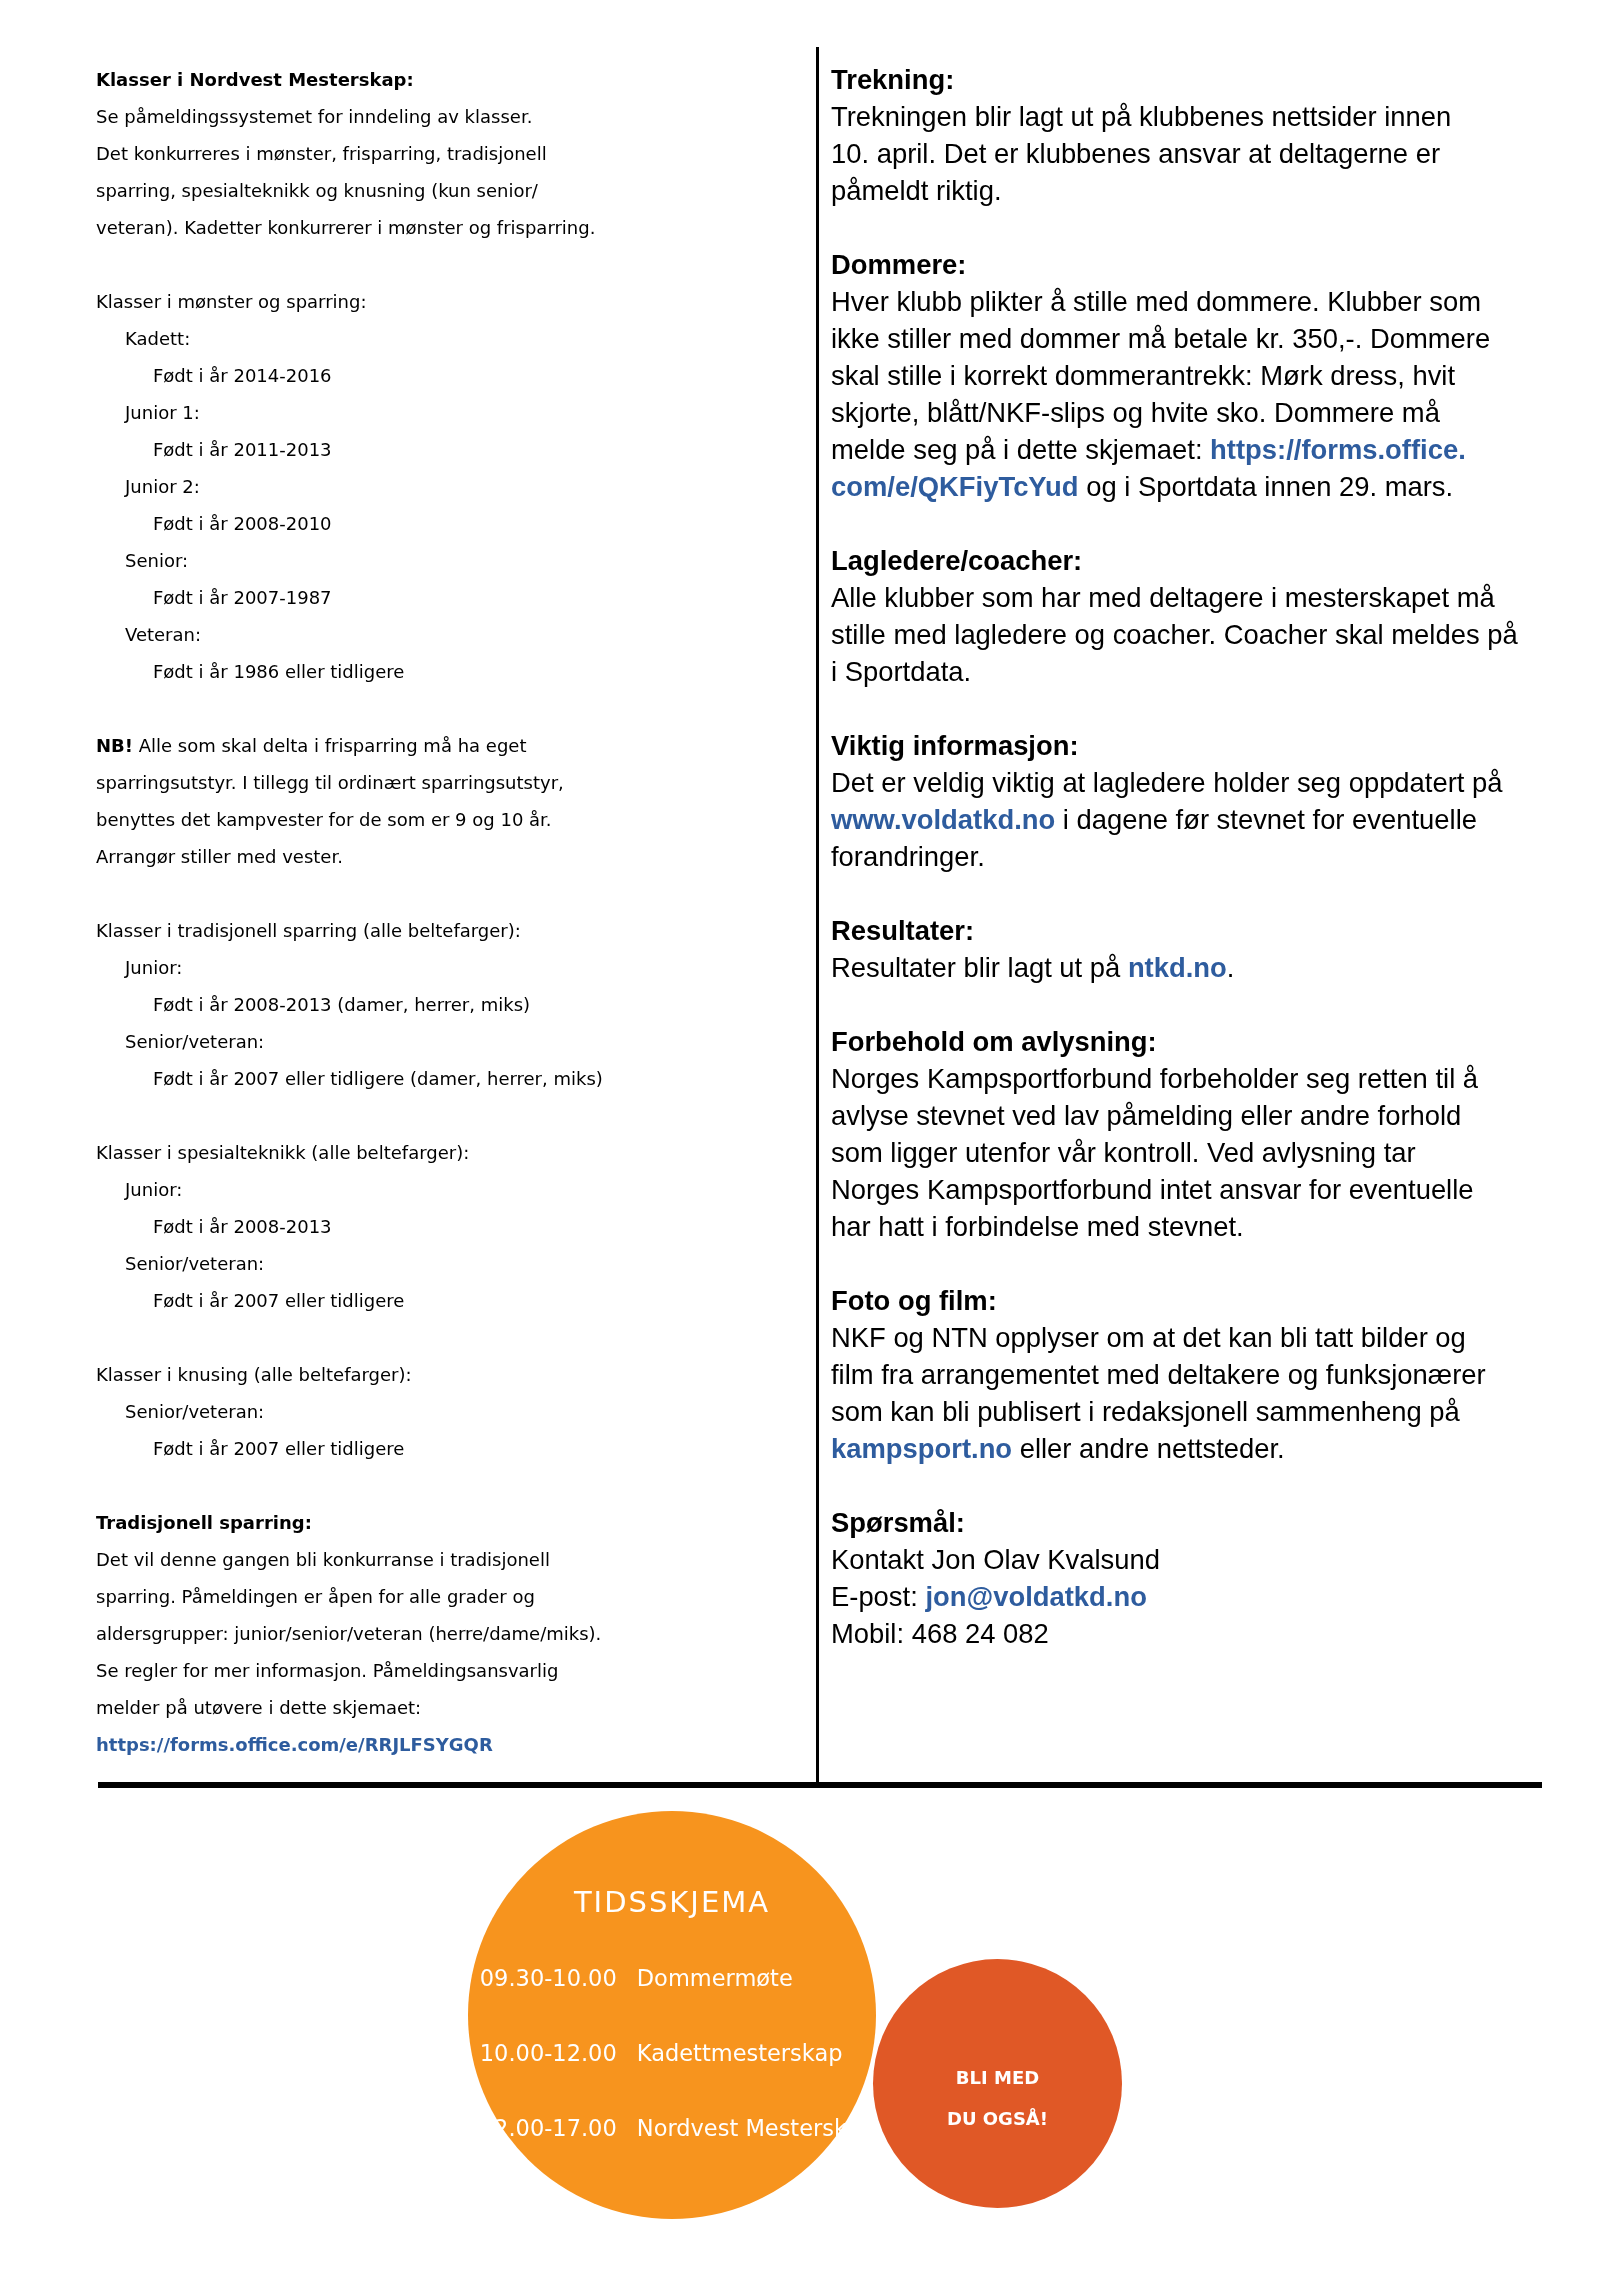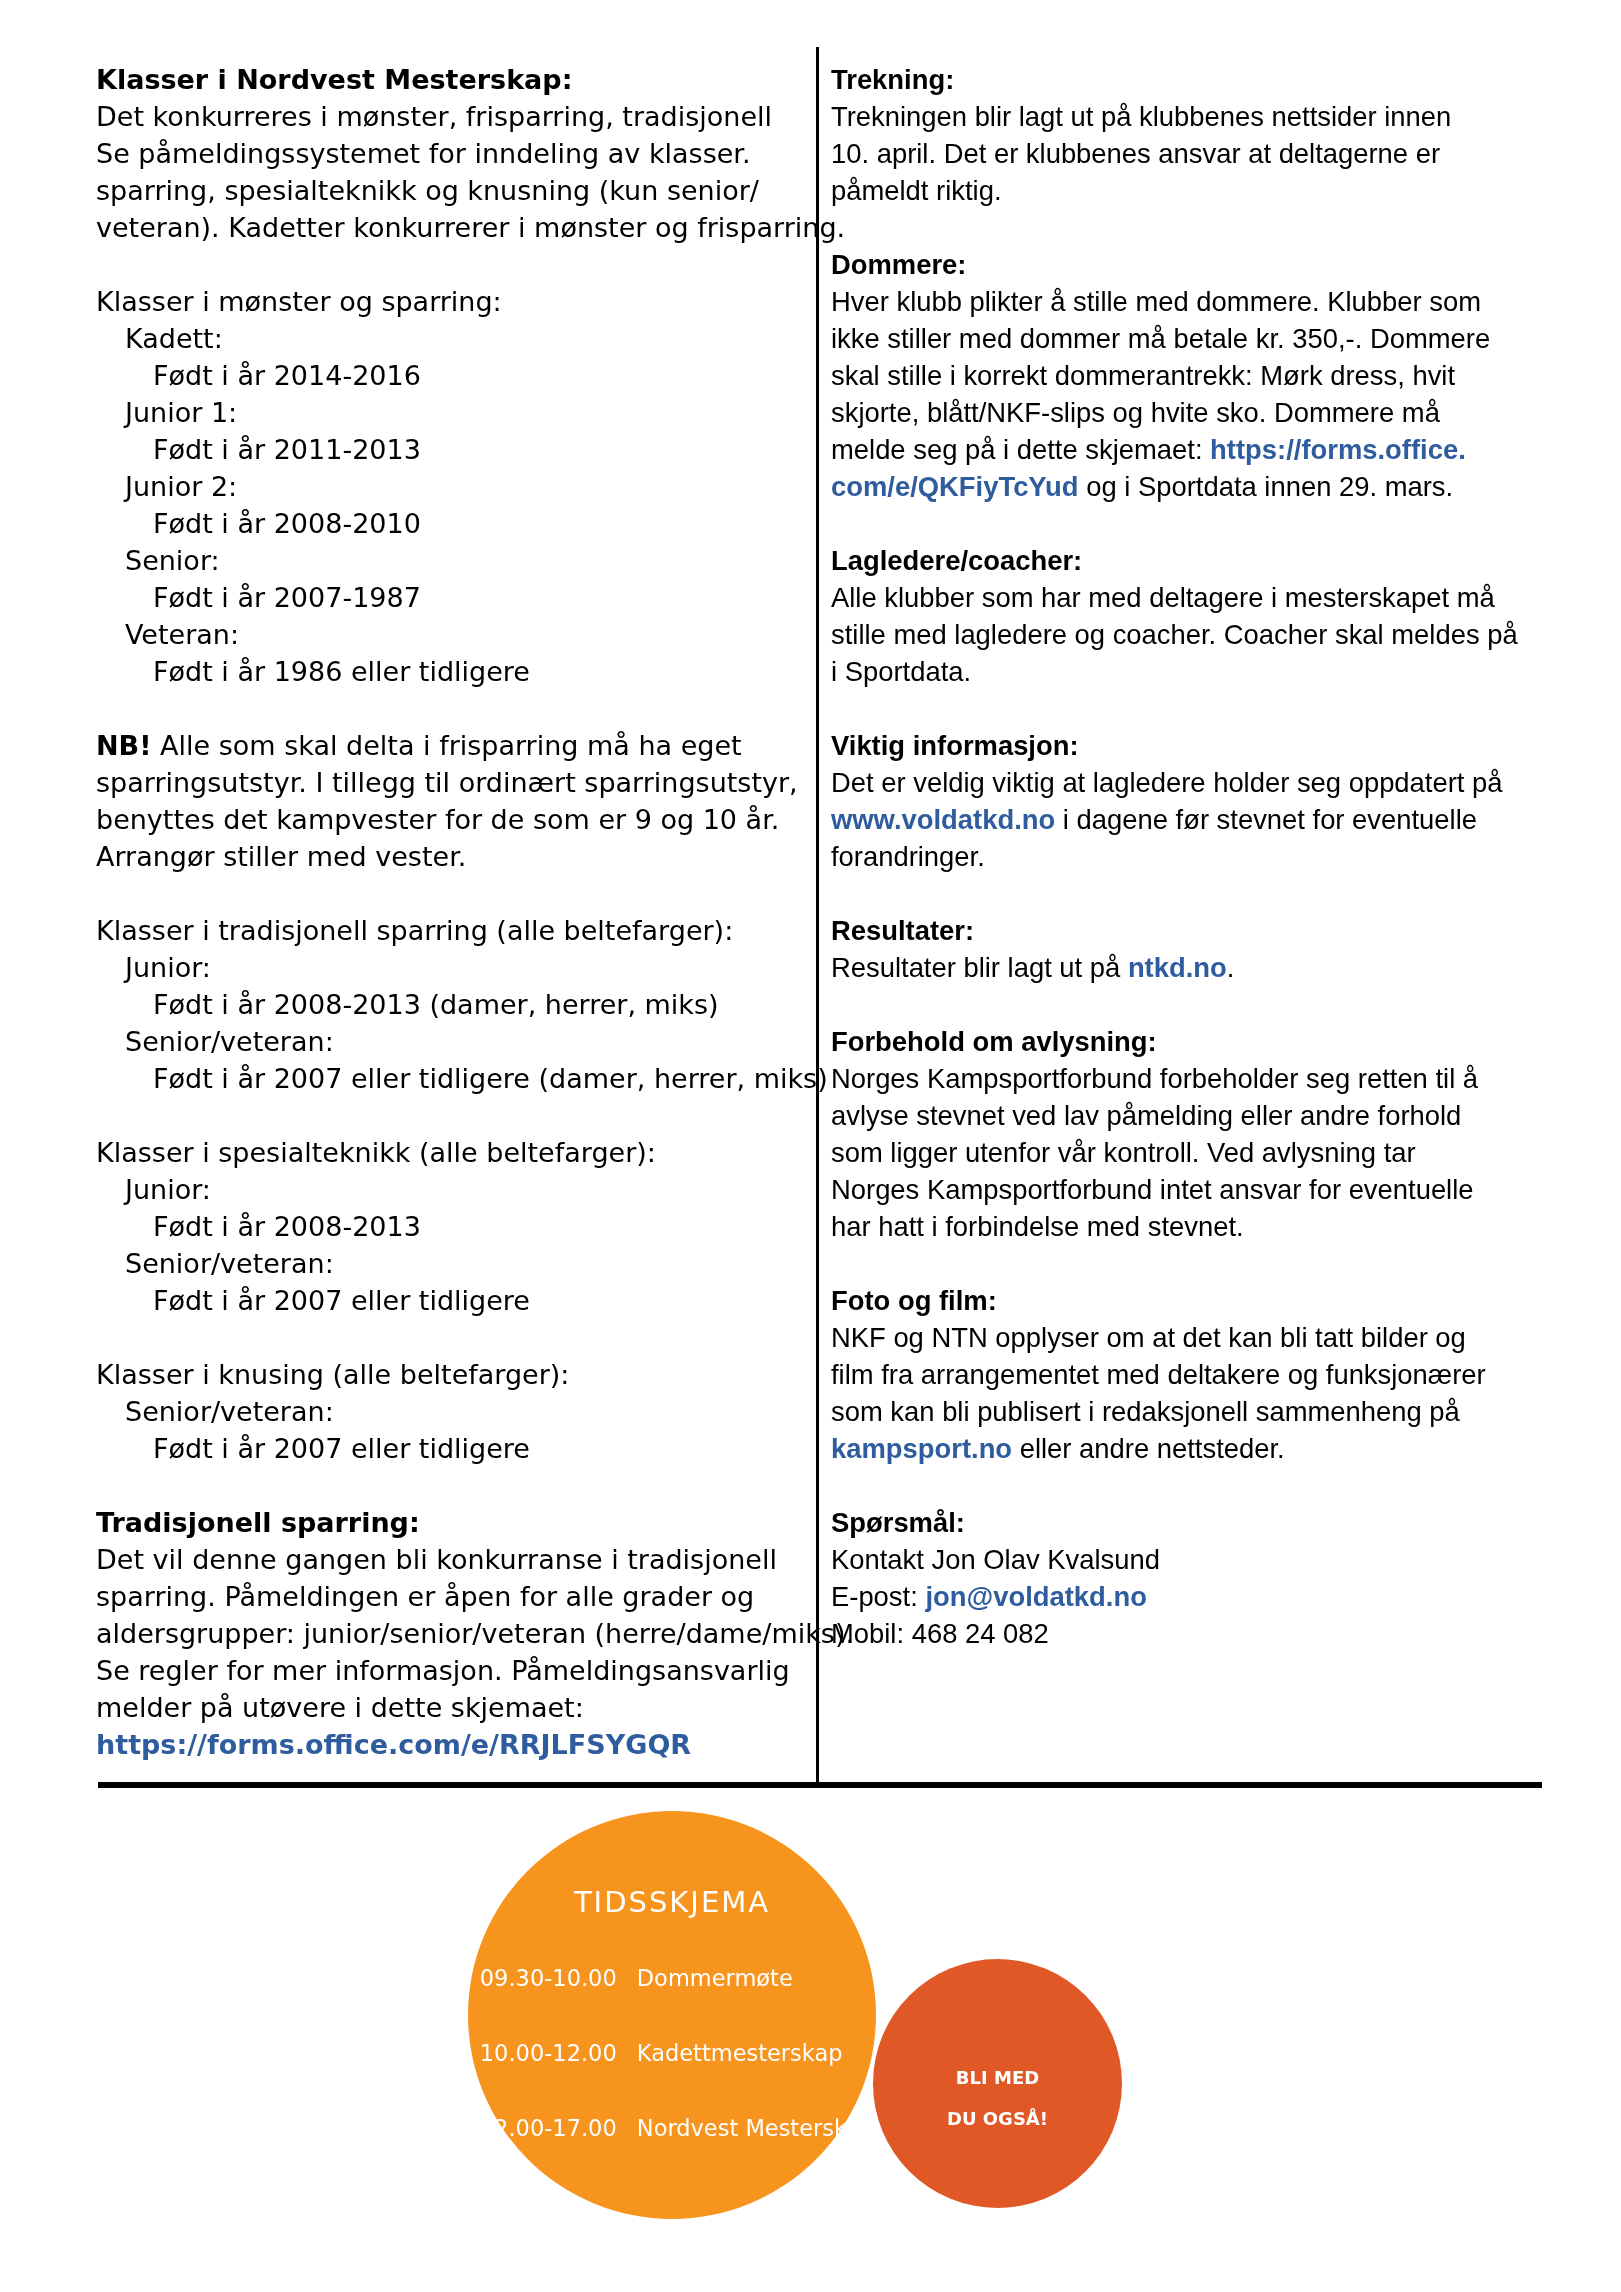--- a/index.html
+++ b/index.html
@@ -8,21 +8,21 @@
     font-family:"DejaVu Sans",sans-serif;color:var(--text,#000);
     overflow:hidden;
   }
   .page{position:absolute;inset:0;}
 
   
   .col{position:absolute;top:61px;}
   #left-col{
     left:96px;width:702px;
     font-family:"DejaVu Sans",sans-serif;
-    font-size:27px;line-height:37px;
+    font-size:18px;line-height:37px;
   }
   #right-col{
     left:831px;width:712px;
     font-family:"Liberation Sans",sans-serif;
     font-size:27.4px;line-height:37px;
   }
   .block{margin-bottom:37px;}
   .block.gap-large{margin-top:27.4px;}
   .line{white-space:nowrap;}
   .indent-1{padding-left:29px;}
@@ -70,22 +70,22 @@
   }
 </style>
 </head>
 <body style="--text: #000000; --rule: #000000; --link-blue: #2E5C9E; --schedule-orange: #F7941E; --cta-orange: #E05826;">
 
 <div class="page">
 
   <div id="left-col" class="col">
       <div class="block">
         <div class="line"><span class="bold">Klasser i Nordvest Mesterskap:</span></div>
+        <div class="line"><span>Se påmeldingssystemet for inndeling av klasser.</span></div>
         <div class="line"><span>Det konkurreres i mønster, frisparring, tradisjonell</span></div>
-        <div class="line"><span>Se påmeldingssystemet for inndeling av klasser.</span></div>
         <div class="line"><span>sparring, spesialteknikk og knusning (kun senior/</span></div>
         <div class="line"><span>veteran). Kadetter konkurrerer i mønster og frisparring.</span></div>
       </div>
       <div class="block">
         <div class="line"><span>Klasser i mønster og sparring:</span></div>
         <div class="line indent-1"><span>Kadett:</span></div>
         <div class="line indent-2"><span>Født i år 2014-2016</span></div>
         <div class="line indent-1"><span>Junior 1:</span></div>
         <div class="line indent-2"><span>Født i år 2011-2013</span></div>
         <div class="line indent-1"><span>Junior 2:</span></div>

